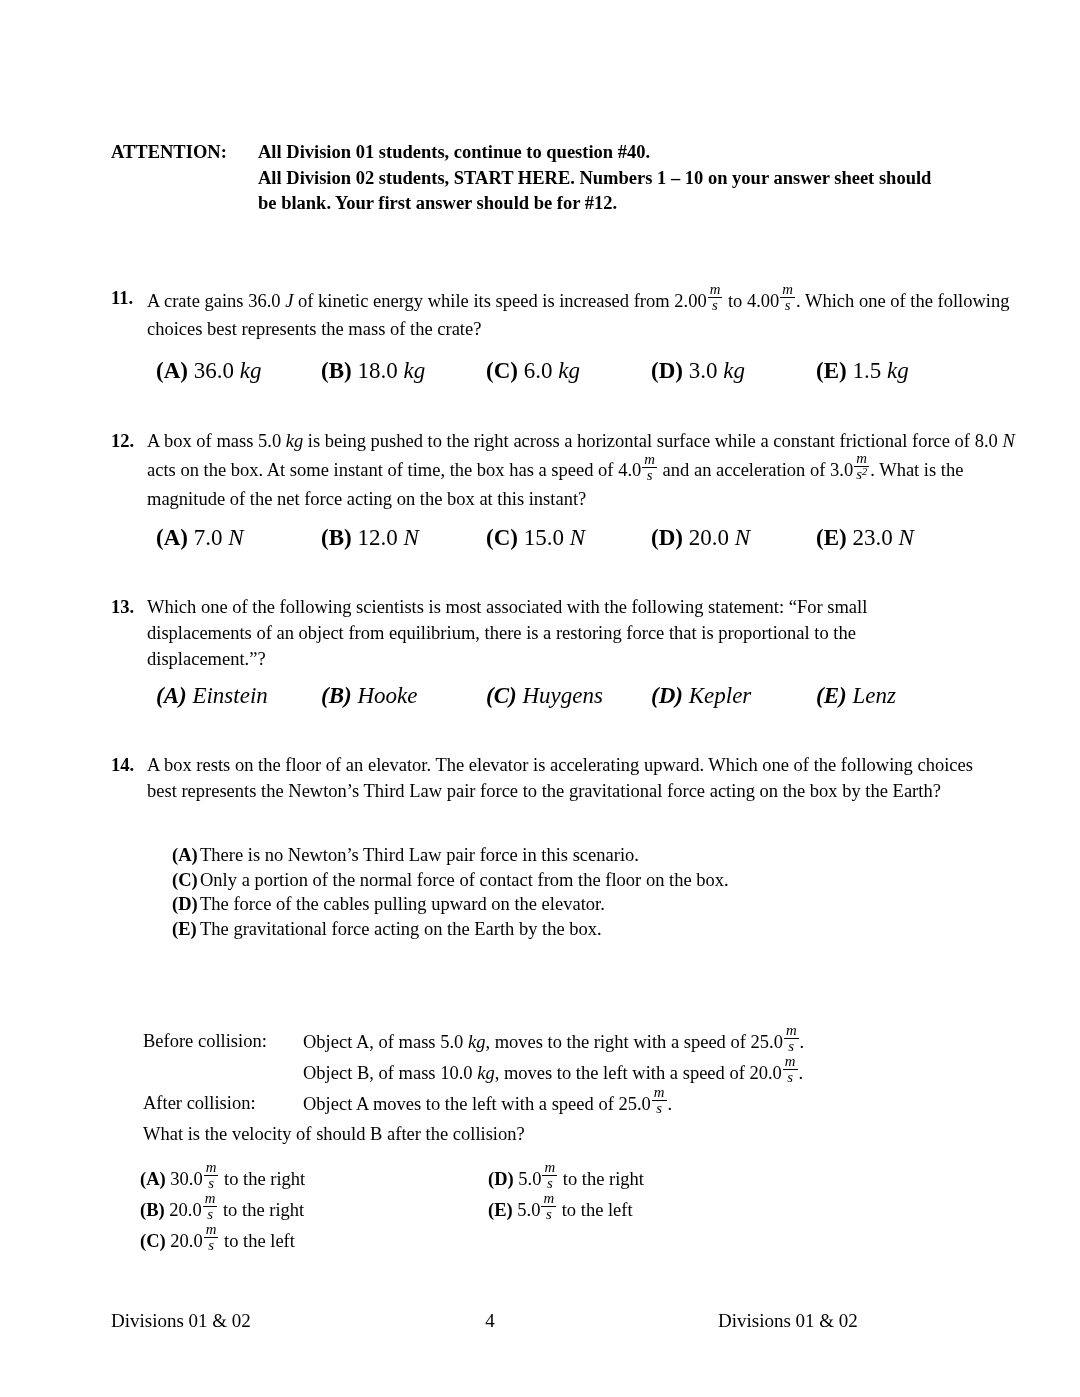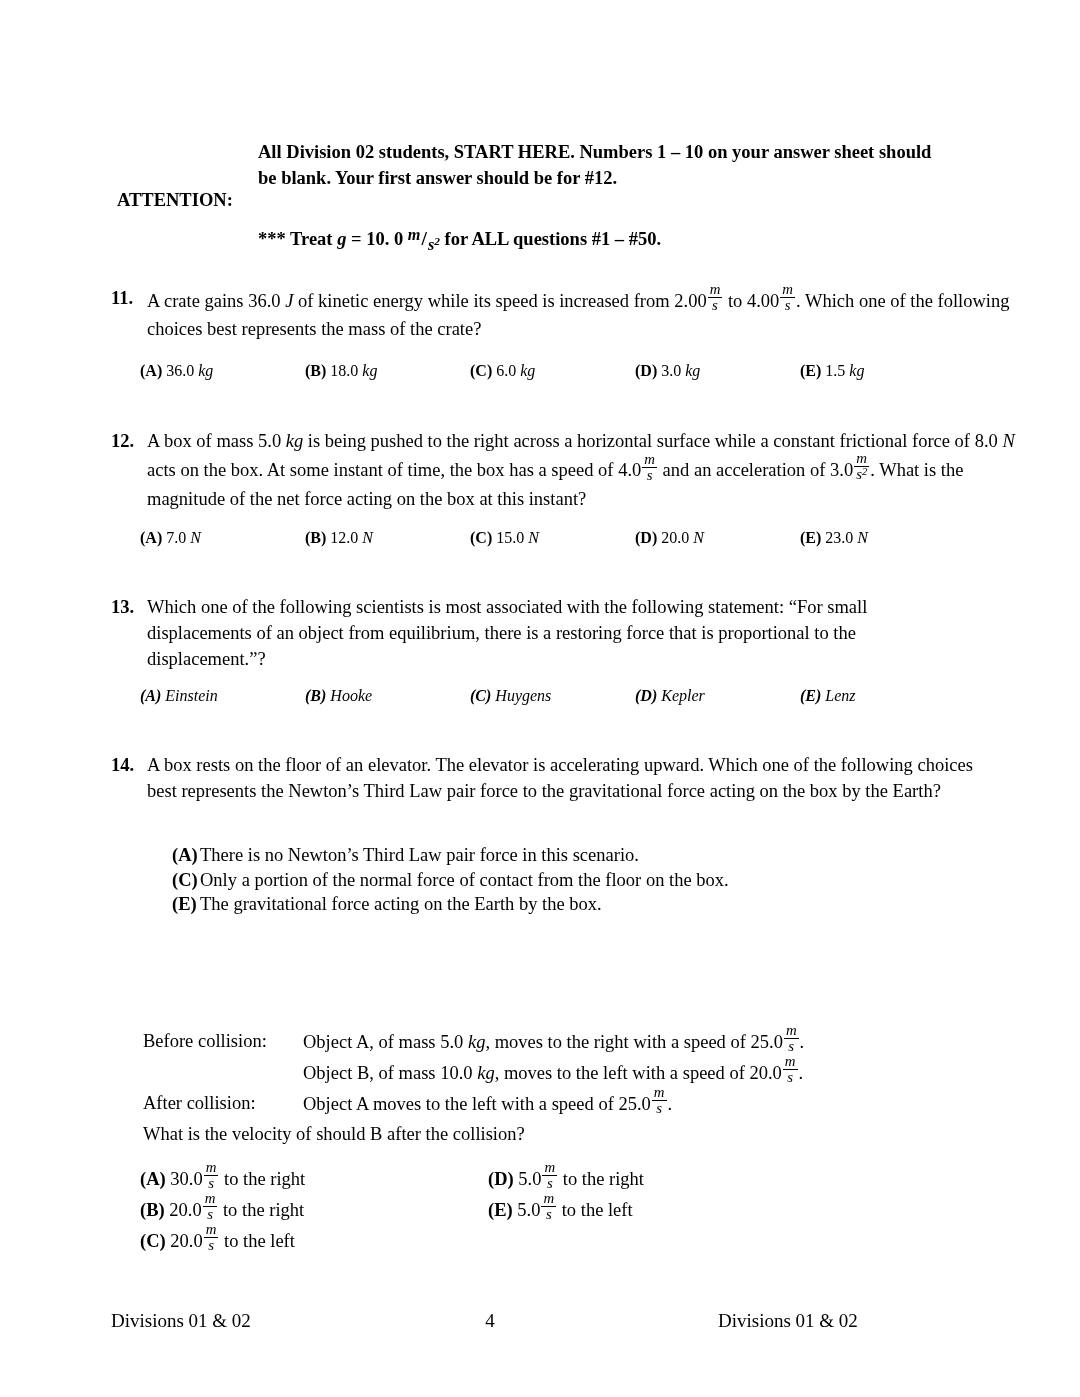--- a/index.html
+++ b/index.html
@@ -28,24 +28,23 @@
     position: absolute;
     left: 111px;
     top: 140px;
     width: 890px;
     font-weight: bold;
     font-size: 18.5px;
     line-height: 25.5px;
   }
   .attention-label {
     position: absolute;
-    left: 6px;
+    left: 0;
     top: 0;
     white-space: nowrap;
-    margin-top: 48px;
   }
   .attention-lines {
     margin-left: 147px;
   }
   .attention-lines div { white-space: nowrap; }
 
   .treat-line {
     position: absolute;
     left: 258px;
     top: 228px;
@@ -70,23 +69,23 @@
     text-align: left;
   }
   .qbody {
     margin-left: 36px;
     text-align: left;
   }
 
   
   .choices-row {
     position: absolute;
-    left: 140px;
+    left: 156px;
     width: 800px;
-    font-size: 16px;
+    font-size: 23px;
     line-height: 26px;
     display: flex;
   }
   .choices-row .choice {
     white-space: nowrap;
   }
   .choices-row .c0 { width: 165px; }
   .choices-row .c1 { width: 165px; }
   .choices-row .c2 { width: 165px; }
   .choices-row .c3 { width: 165px; }
@@ -210,28 +209,26 @@
   .footer .f-right { position: absolute; left: 718px; top: 0; }
 </style>
 </head>
 <body>
 
 <div class="page">
 
   <div class="attention">
     <span class="attention-label">ATTENTION:</span>
     <div class="attention-lines">
+      <div>All Division 01 students, continue to question #40.</div>
       <div>All Division 02 students, START HERE.  Numbers 1 – 10 on your answer sheet should</div>
       <div>be blank.  Your first answer should be for #12.</div>
     </div>
   </div>
 
-  <div class="treat-line">
-    <span>*** Treat </span><i>g</i><span> = </span><span>10. 0 </span><span class="sfrac"><span class="snum">m</span><span class="sslash">/</span><span class="sden"><span>s</span><sup>2</sup></span></span><span> for ALL questions #1 – #50.</span>
-  </div>
 
   <div class="question" style="left:111px; top:285px;">
     <span class="qnum">11.</span>
     <div class="qbody"><span>A crate gains 36.0 </span><i>J</i><span> of kinetic energy while its speed is increased from 2.00</span><span class="frac"><span class="num">m</span><span class="den">s</span></span><span> to 4.00</span><span class="frac"><span class="num">m</span><span class="den">s</span></span><span>.  Which one of the following choices best represents the mass of the crate?</span></div>
   </div>
 
   <div class="choices-row" style="top:358px;">
     <span class="choice c0"><span class="ltr">(A)</span> <span>36.0 </span><i>kg</i></span>
     <span class="choice c1"><span class="ltr">(B)</span> <span>18.0 </span><i>kg</i></span>
     <span class="choice c2"><span class="ltr">(C)</span> <span>6.0 </span><i>kg</i></span>
@@ -266,20 +263,21 @@
   </div>
 
   <div class="question" style="left:111px; top:752px; width:862px;">
     <span class="qnum">14.</span>
     <div class="qbody">A box rests on the floor of an elevator.  The elevator is accelerating upward.  Which one of the following choices best represents the Newton’s Third Law pair force to the gravitational force acting on the box by the Earth?</div>
   </div>
 
   <div class="choices-stack" style="top:843px;">
     <div class="choice"><span class="ltr">(A)</span><span>There is no Newton’s Third Law pair force in this scenario.</span></div>
     <div class="choice"><span class="ltr">(C)</span><span>Only a portion of the normal force of contact from the floor on the box.</span></div>
+    <div class="choice"><span class="ltr">(D)</span><span>The force of the cables pulling upward on the elevator.</span></div>
     <div class="choice"><span class="ltr">(E)</span><span>The gravitational force acting on the Earth by the box.</span></div>
   </div>
 
 
   <div style="position:absolute; left:143px; top:1026px; width:900px; font-size:18.5px;">
 
     <div class="defrow">
       <span class="dlabel">Before collision:</span>
       <span class="dtext"><span>Object A, of mass 5.0 </span><i>kg</i><span>, moves to the right with a speed of 25.0</span><span class="frac"><span class="num">m</span><span class="den">s</span></span><span>.</span></span>
     </div>

